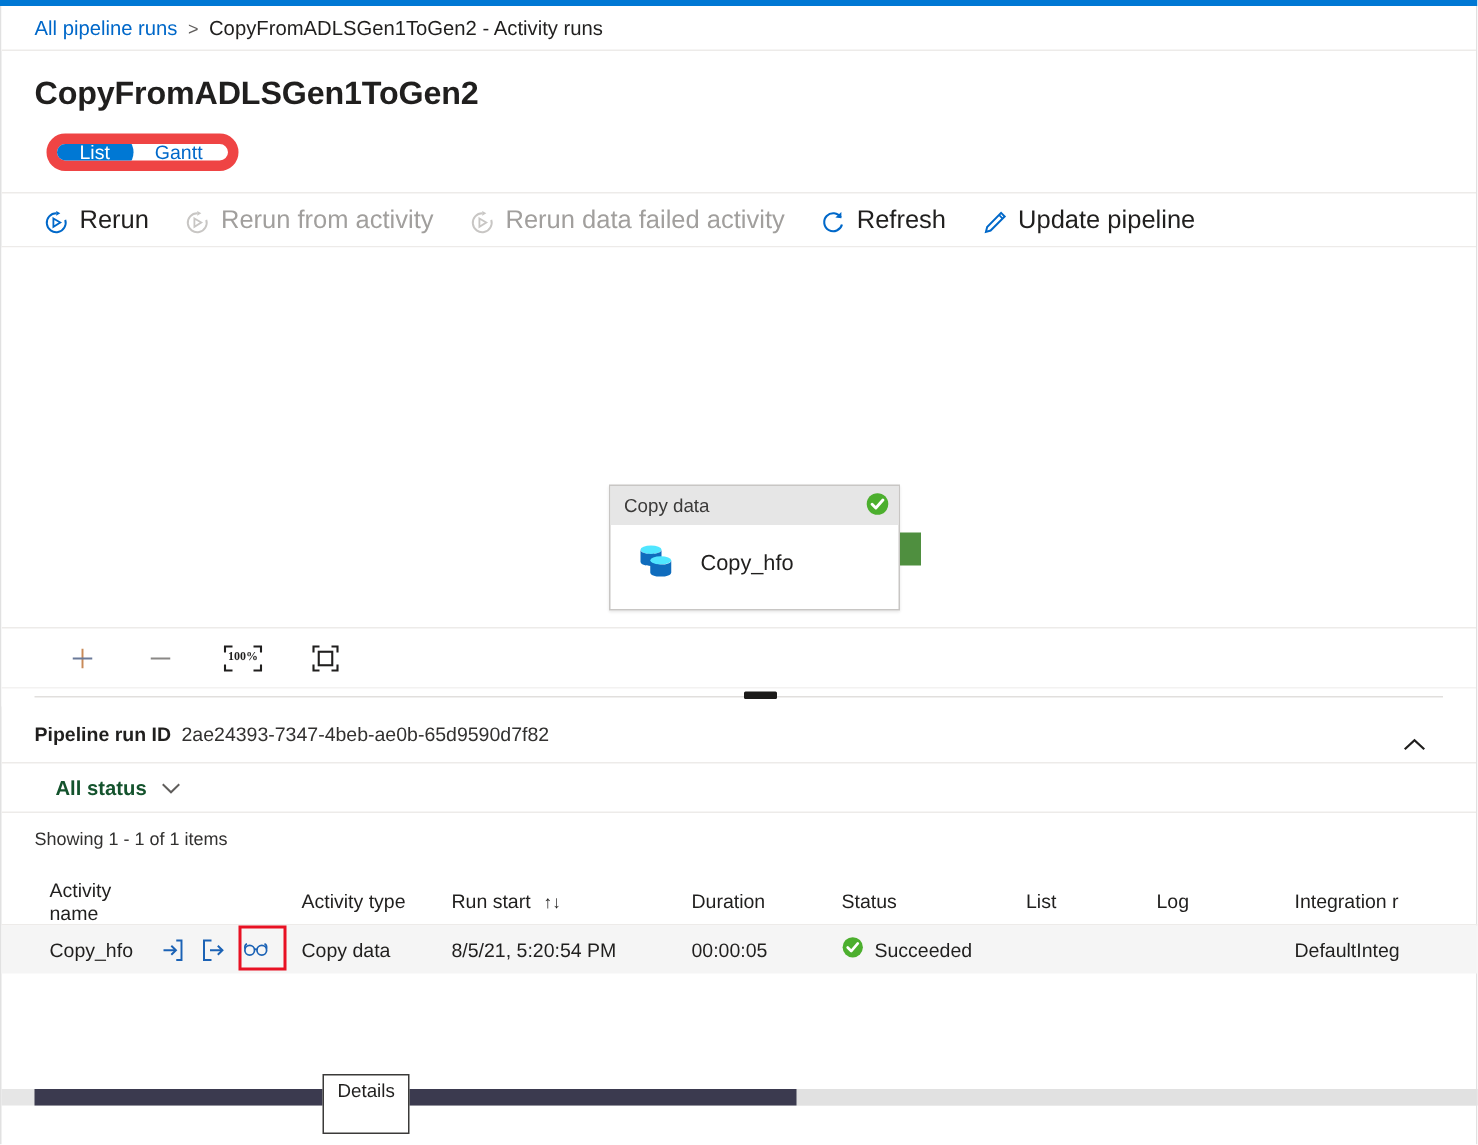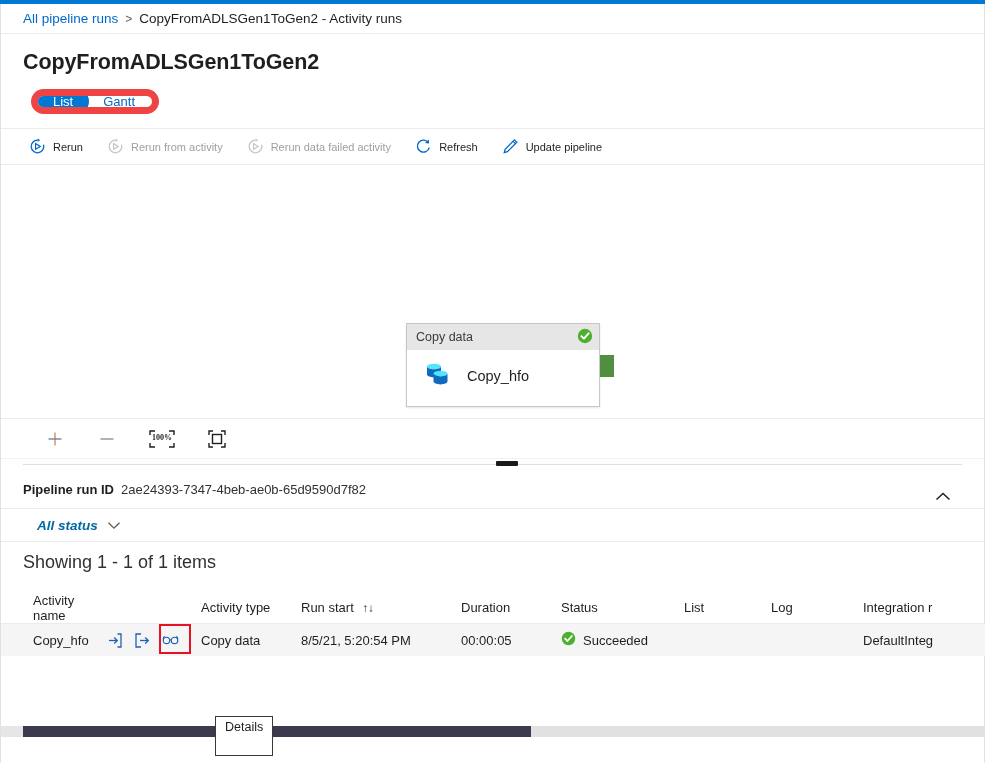--- a/index.html
+++ b/index.html
@@ -48,21 +48,21 @@
   }
   .pill-seg.active { background: #0078d4; color: #fff; border-radius: 14px; margin: -1px; height: 25px; }
   .pill-seg.inactive { color: #0068c9; padding: 0 17px 0 15px; }
 
   
   .cmdbar {
     margin-top: 14px; height: 37px; display: flex; align-items: center;
     border-top: 1px solid #edebe9; border-bottom: 1px solid #edebe9;
     padding-left: 28px; gap: 24px;
   }
-  .cmd { display: flex; align-items: center; gap: 7px; font-size: 11px; cursor: pointer; color: #201f1e; }
+  .cmd { display: flex; align-items: flex-end; gap: 7px; font-size: 17px; cursor: pointer; color: #201f1e; }
   .cmd.disabled { color: #a19f9d; cursor: default; }
   .cmd svg { display: block; }
 
   
   .canvas { position: relative; height: 293px; background: #fff; overflow: hidden; }
 
   .node {
     position: absolute; left: 405px; top: 158px; width: 194px; height: 84px;
     background: #fff; border: 1px solid #c8c6c4; box-shadow: 0 1px 2px rgba(0,0,0,.10);
     cursor: pointer;
@@ -105,23 +105,23 @@
   .runid { display: flex; gap: 7px; align-items: baseline; padding-top: 11px; font-size: 13px; }
   .runid-label { font-weight: bold; color: #201f1e; }
   .runid-value { color: #323130; }
 
   .filterbar {
     margin: 11px 0 0 0; height: 34px; display: flex; align-items: center;
     border-top: 1px solid #edebe9; border-bottom: 1px solid #edebe9;
     margin-left: -22px; padding-left: 36px;
   }
   .filter-pill { display: flex; align-items: center; gap: 9px; font-size: 13.5px; cursor: pointer; }
-  .filter-label { font-weight: bold; color: #0369a1; font-style: italic; }
-
-  .showing { padding: 10px 0 0 0; font-size: 18px; color: #323130; }
+  .filter-label { font-weight: bold; color: #14532d; }
+
+  .showing { padding: 10px 0 0 0; font-size: 12px; color: #323130; }
 
   
   .tbl { margin-left: -22px; width: 985px; margin-top: 19px; position: relative; }
   .tbl-row { display: flex; align-items: center; height: 30px; font-size: 13px; }
   .tbl-head { color: #201f1e; border-bottom: 1px solid #edebe9; height: 32px; }
   .tbl-body-row { background: #f5f5f5; height: 32px; }
   .c-name   { width: 105px; padding-left: 32px; }
   .c-icons  { width: 95px; display: flex; align-items: center; gap: 11px; position: relative; }
   .c-type   { width: 100px; }
   .c-start  { width: 160px; }

